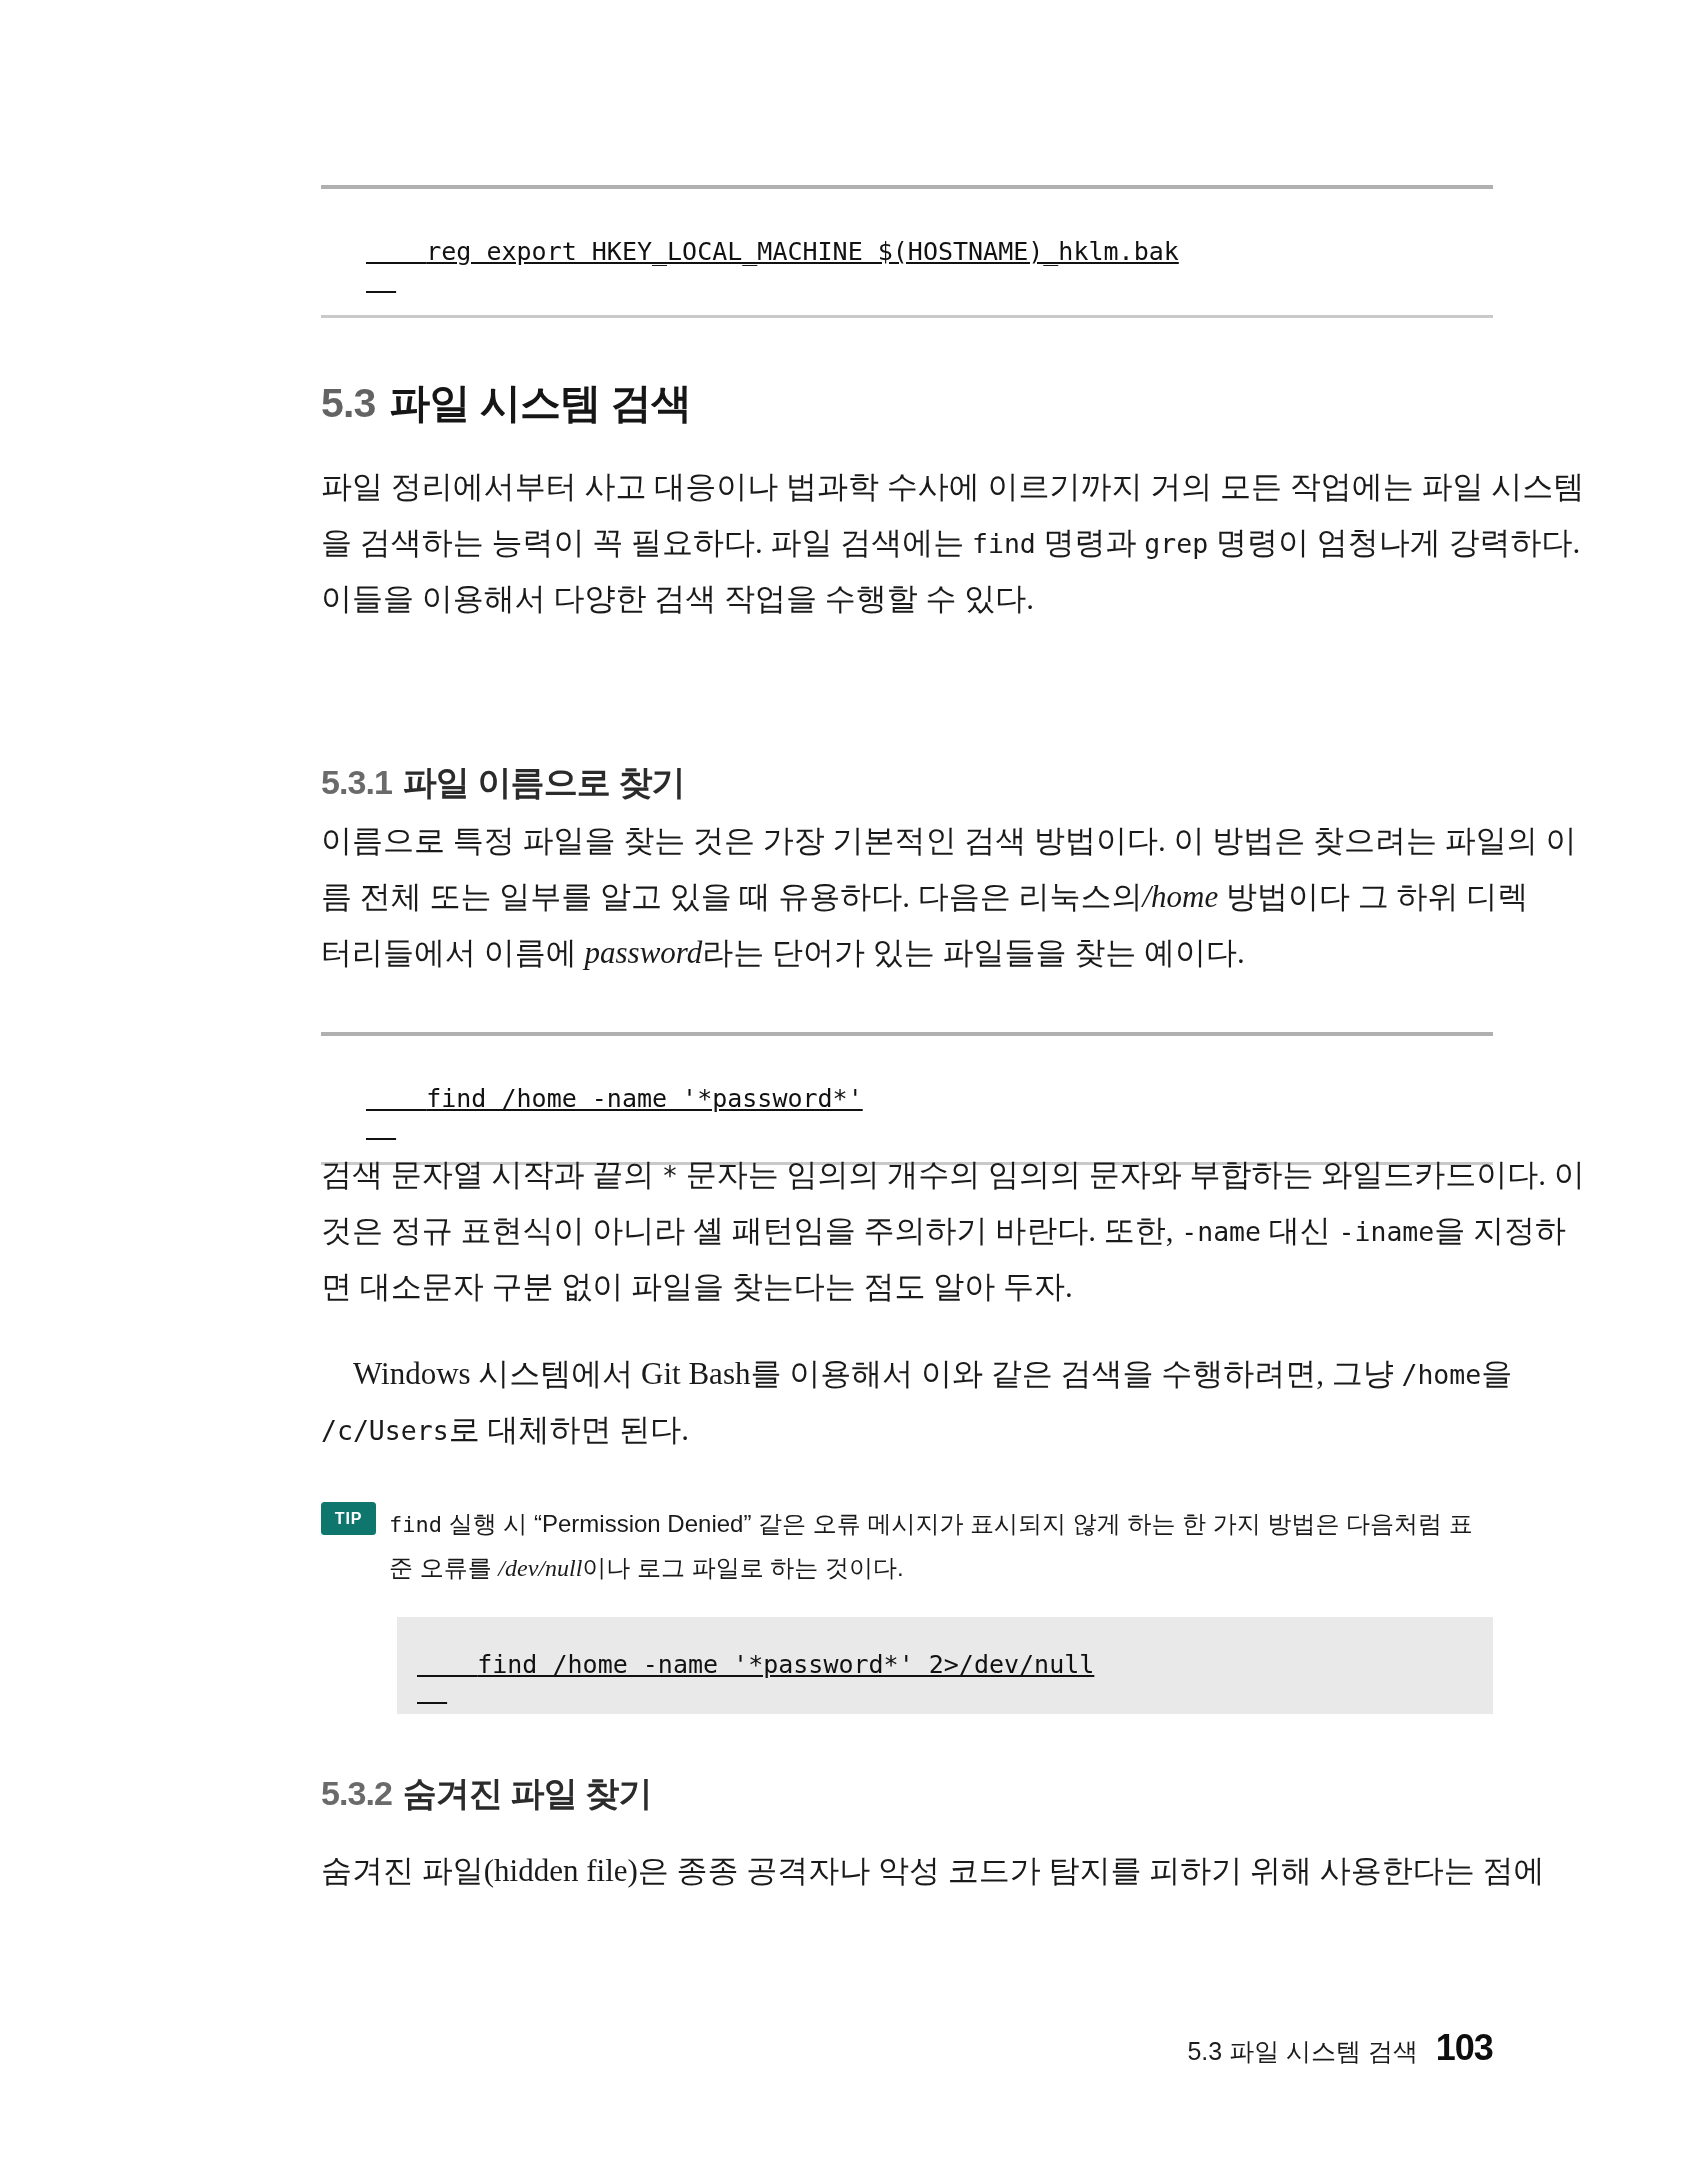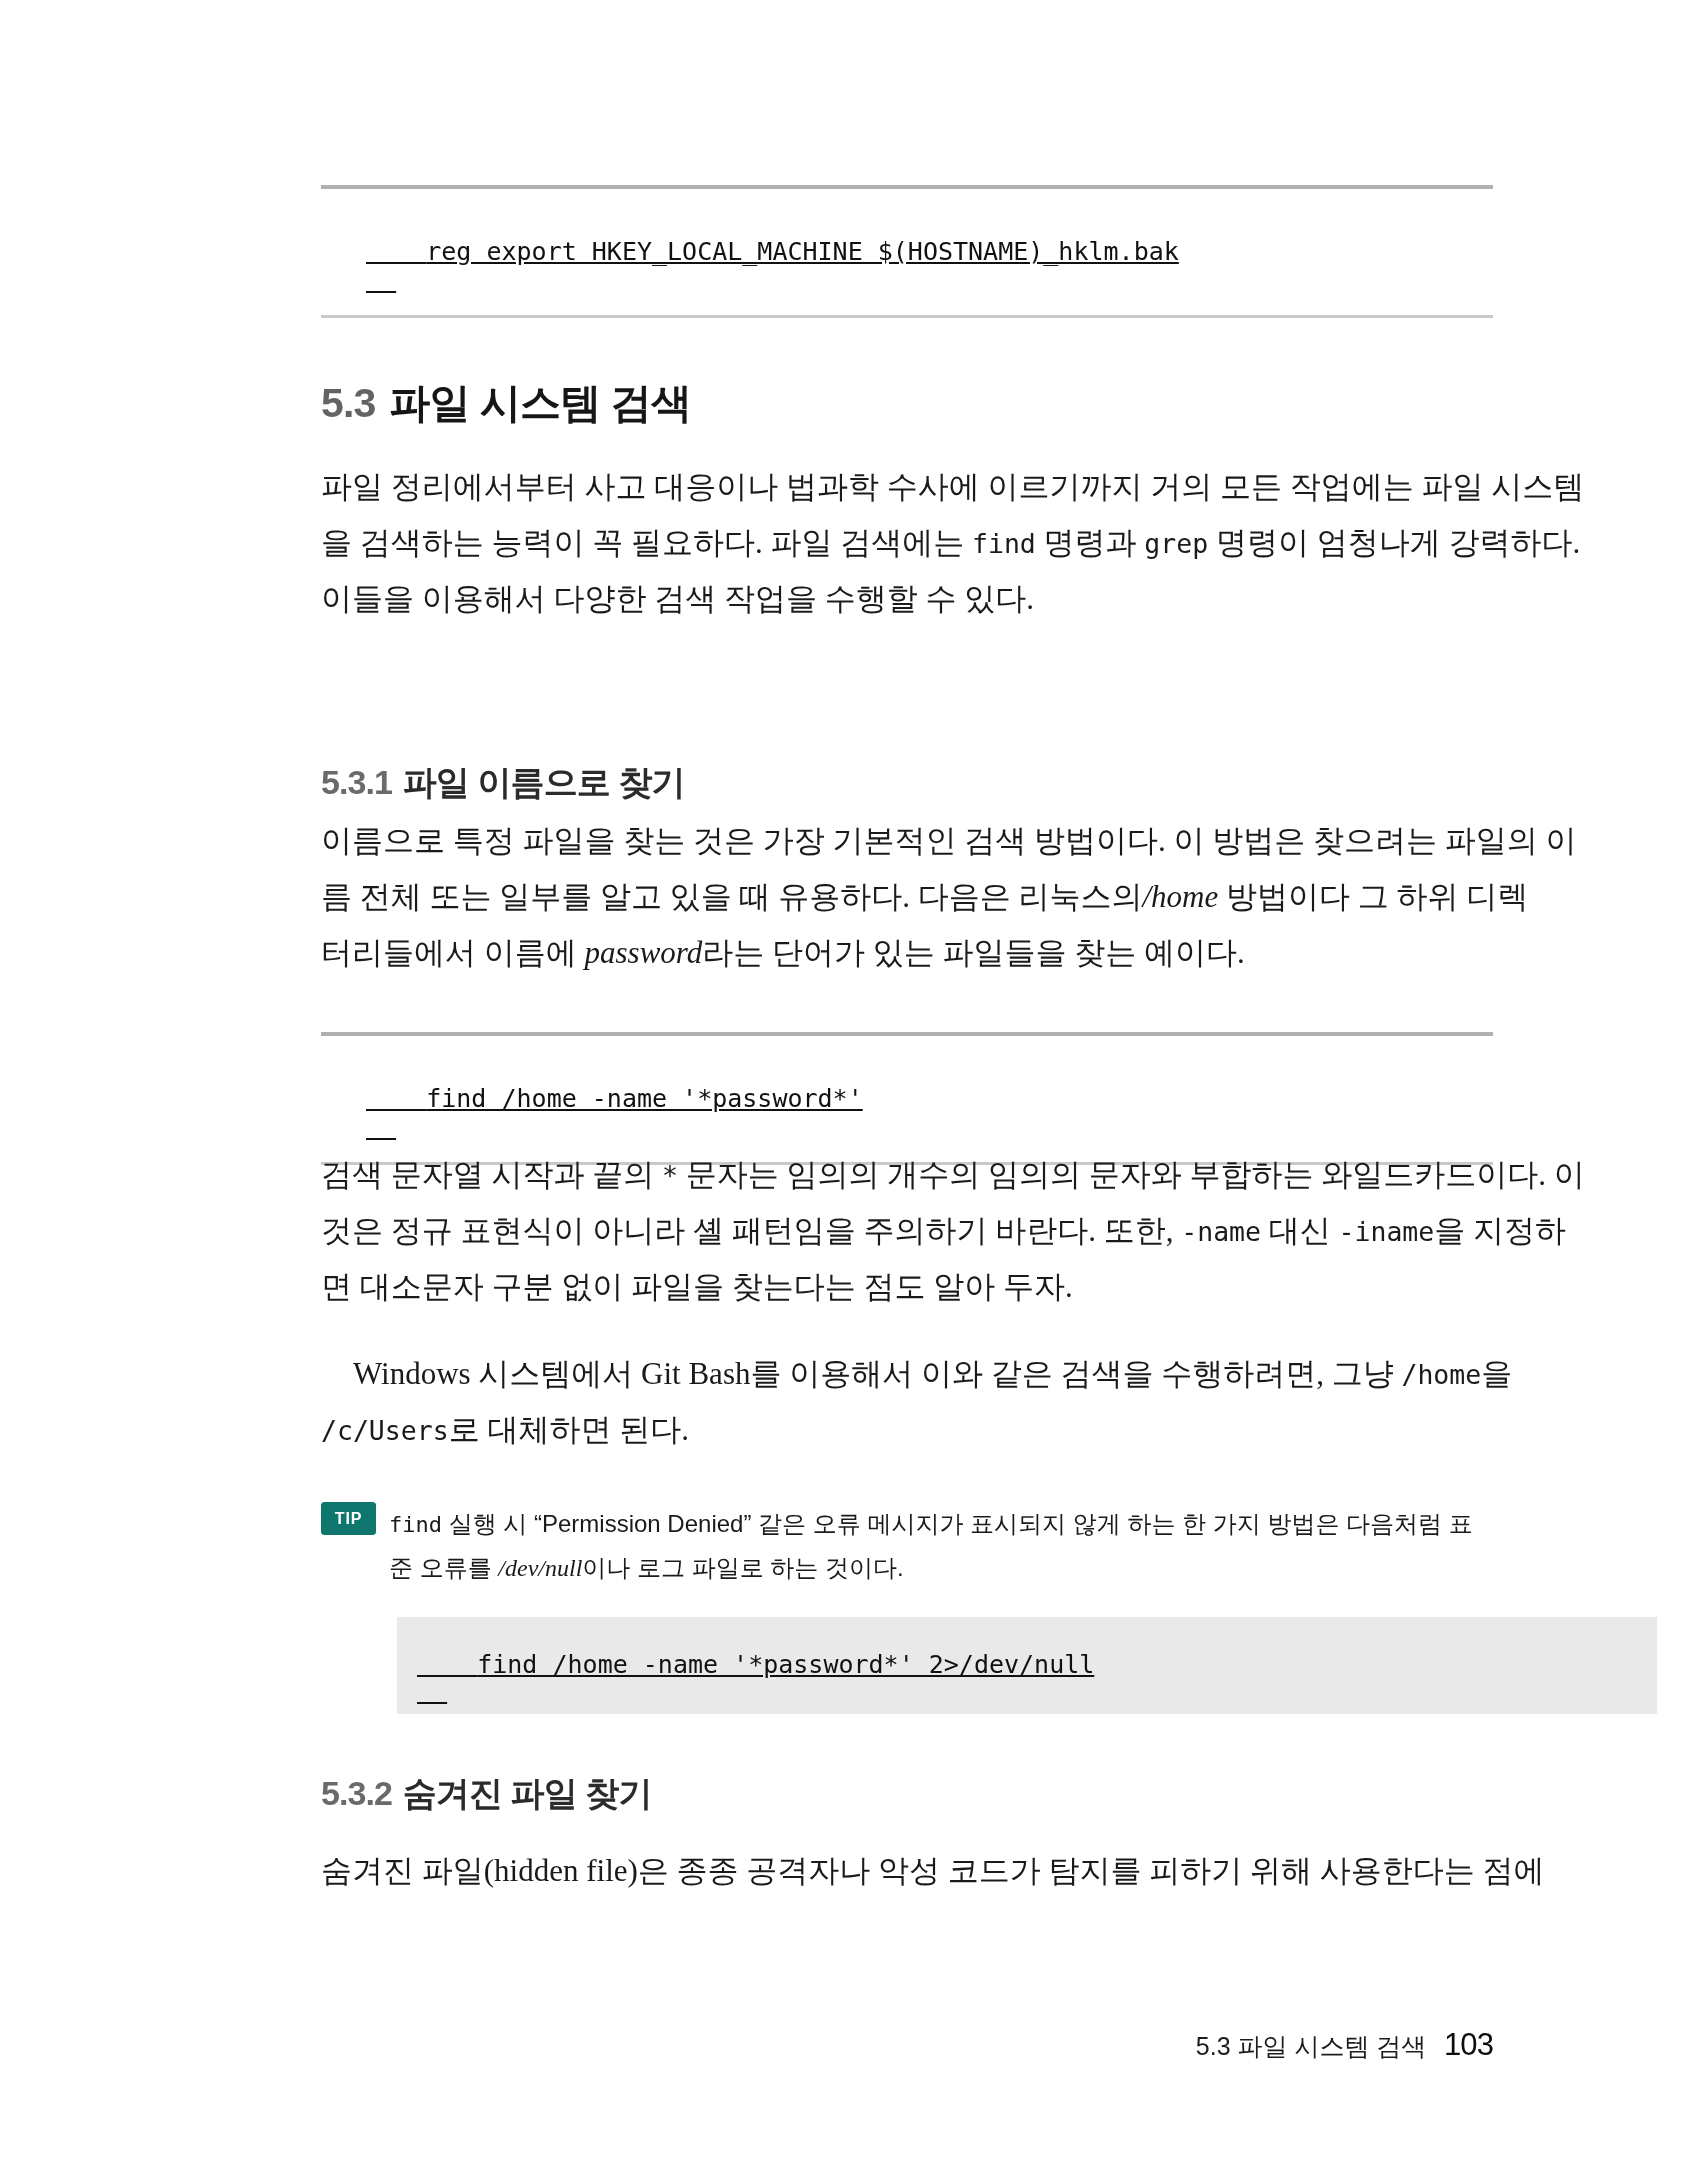--- a/index.html
+++ b/index.html
@@ -20,21 +20,21 @@
     white-space:pre;
     text-decoration:underline;
   }
   .code-block.bordered{
     border-top:4.4px solid #b0b0b0;
     border-bottom:3.5px solid #c9c9c9;
     padding:19.4px 0 19.4px 45px;
     background:#ffffff;
   }
   .code-block.gray{
-    left:397px;width:1260px;
+    left:397px;width:1096px;
     background:#e9e9e9;
     padding:8.8px 0 8.8px 20px;
     font-size:25px;
     line-height:26.5px;
   }
   
   .heading{
     position:absolute;left:321px;width:1172px;
     font-family:"Liberation Sans","DejaVu Sans",sans-serif;
     font-weight:bold;white-space:nowrap;
@@ -85,21 +85,21 @@
     font-style:italic;font-size:24px;
   }
   
   .footer{
     position:absolute;top:2027px;right:203px;
     display:flex;align-items:baseline;gap:17.6px;
     font-family:"Liberation Sans","DejaVu Sans",sans-serif;
     white-space:nowrap;
   }
   .footer-section{font-size:25px;color:#1c1c1c;}
-  .footer-page{font-size:31px;font-weight:normal;color:#0d0d0d;letter-spacing:-0.9px;}
+  .footer-page{font-size:36px;font-weight:bold;color:#0d0d0d;letter-spacing:-0.9px;}
 </style>
 </head>
 <body>
 
 <div id="page">
 
   <div class="code-block bordered" style="top:185px;">
     <code>reg export HKEY_LOCAL_MACHINE $(HOSTNAME)_hklm.bak</code>
   </div>
 

